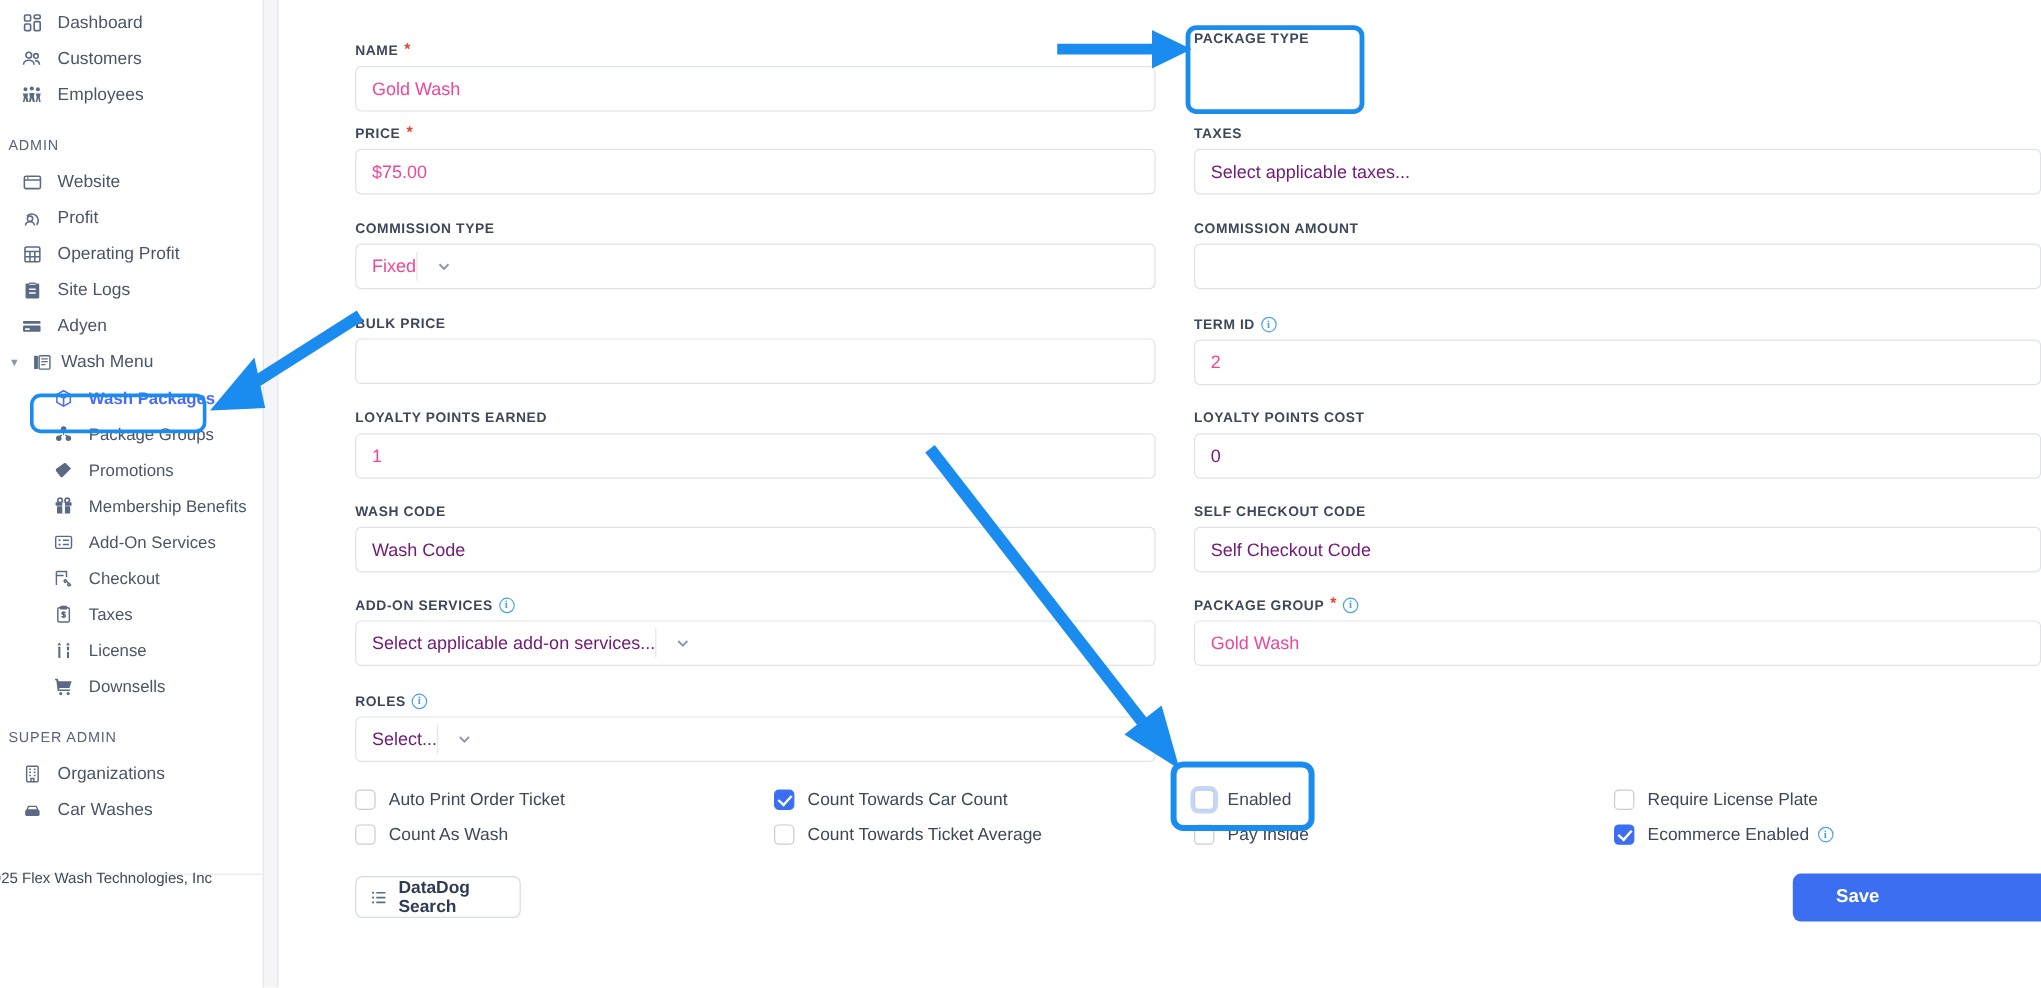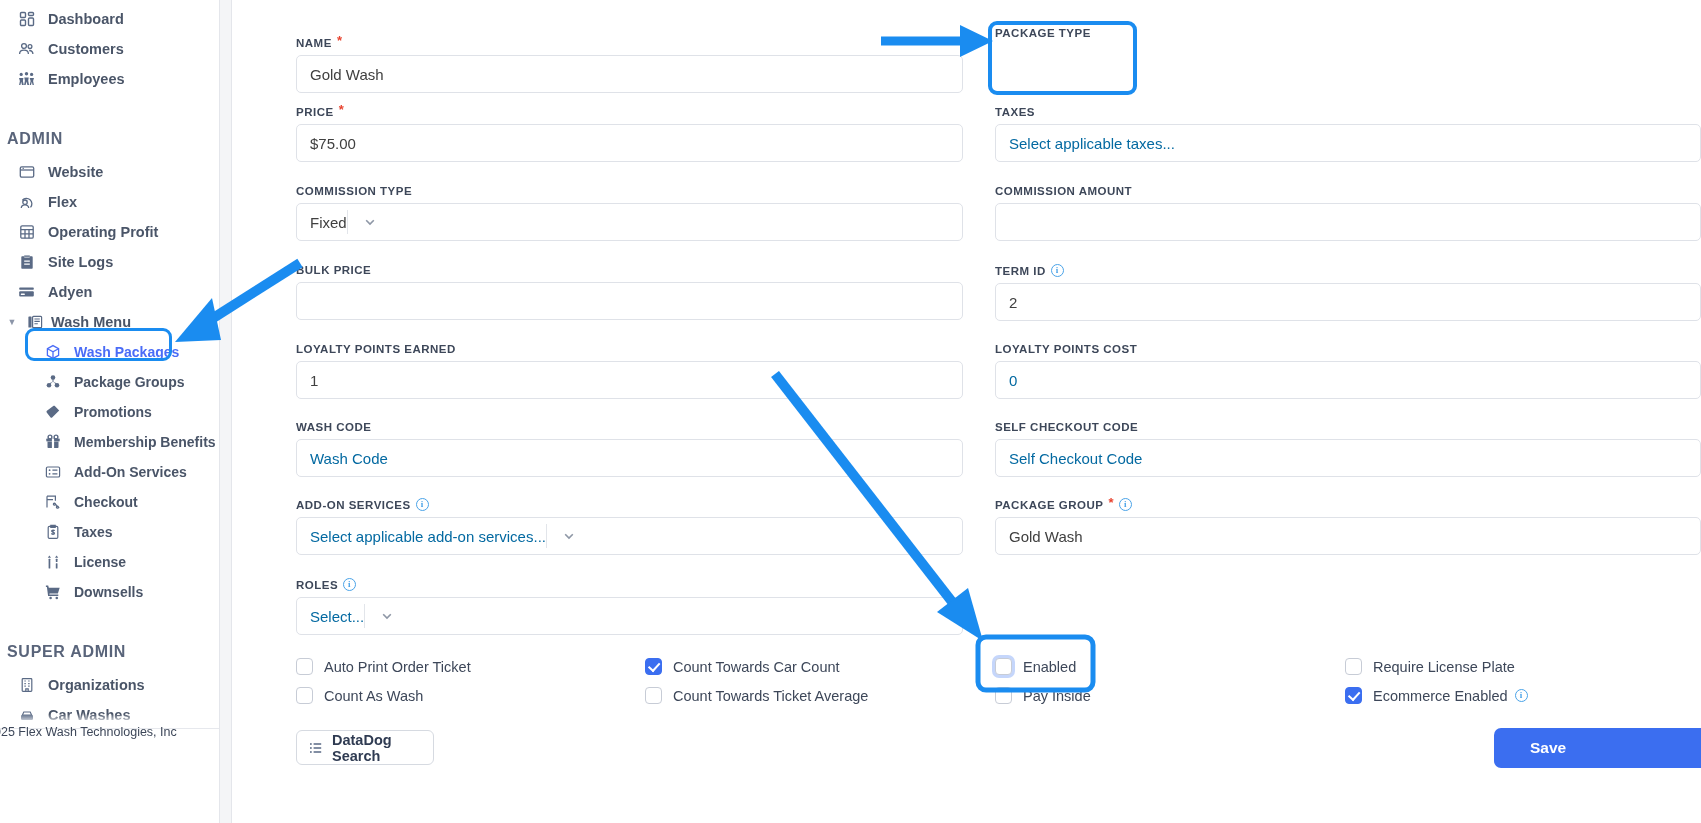--- a/index.html
+++ b/index.html
@@ -24,24 +24,24 @@
   .nav-item {
     display: flex; align-items: center; height: 30px; padding-left: 18px;
     gap: 13px; color: #4a5568; font-size: 14.5px; cursor: pointer;
     white-space: nowrap;
   }
   .nav-item .ico {
     width: 17px; height: 17px; display:flex; align-items:center; justify-content:center;
     color:#5a6a85; flex: 0 0 17px;
   }
   .nav-item .ico svg { display:block; }
-  .nav-label { line-height: 1; font-weight: bold; }
+  .nav-label { line-height: 1; }
   .section-head {
-    font-size: 16px; font-weight: 700; color: #59647a; letter-spacing: .7px;
-    padding: 0 0 0 7px; margin-top: 36px; margin-bottom: 9px;
+    font-size: 12px; font-weight: 400; color: #59647a; letter-spacing: .7px;
+    padding: 0 0 0 7px; margin-top: 20px; margin-bottom: 9px;
   }
   .sub-item { padding-left: 44px; font-size: 14px; }
   .nav-item.caret { padding-left: 6px; gap: 8px; }
   .caret-glyph { width:12px; color:#8b95a8; font-size:9px; flex:0 0 12px; text-align:center;}
   .nav-item.active .nav-label { color:#4a6cf7; font-weight:600; }
   .nav-item.active .ico { color:#4a6cf7; }
 
   .hl-box {
     position:absolute; border:3px solid #1a8cf0; border-radius:9px;
     pointer-events:none;
@@ -73,23 +73,23 @@
   }
   .req { color:#e8432f; font-size:13px; line-height:8px; position:relative; top:-2px; }
   .info-i {
     width:13px;height:13px;border-radius:50%;border:1.2px solid #4aa3e8;color:#4aa3e8;
     font-size:9px; font-weight:700; display:inline-flex;align-items:center;justify-content:center;
     font-family:"Liberation Serif", serif; line-height:1;
   }
   .input {
     width:100%; height:38px; border:1px solid #dfe2e8; border-radius:5px;
     background:#fff; display:flex; align-items:center; padding:0 13px;
-    font-size:15px; color:#404040;
-  }
-  .input.ph { color:#0369a1; }
+    font-size:15px; color:#ec4899;
+  }
+  .input.ph { color:#701a75; }
   .input.select { padding-right:15px; }
   .sep { width:1px; height:24px; background:#e2e5ea; }
   .chev { width:44px; display:flex; align-items:center; justify-content:center; color:#8e97a6; }
   .selwrap { display:flex; align-items:center; }
 
   
   .checks { position:absolute; }
   .chk-row { display:flex; align-items:center; gap:11px; height:29px; }
   .box {
     width:17px;height:17px;border:1.6px solid #c7ccd6;border-radius:4px;background:#fff;
@@ -183,21 +183,21 @@
       </div>
 
       <div class="nav-item">
         <span class="ico">
             <svg width="16" height="16" viewBox="0 0 16 16" fill="none" stroke="currentColor" stroke-width="1.3">
               <path d="M11.5 13.4A5.3 5.3 0 1 0 3.4 6.2"></path>
               <circle cx="6" cy="8.2" r="2.2"></circle>
               <path d="M2.3 14c0-2 1.6-3.2 3.7-3.2S9.7 12 9.7 14"></path>
             </svg>
           </span>
-        <span class="nav-label">Flex</span>
+        <span class="nav-label">Profit</span>
       </div>
 
       <div class="nav-item">
         <span class="ico">
             <svg width="16" height="16" viewBox="0 0 16 16" fill="none" stroke="currentColor" stroke-width="1.3">
               <rect x="1.8" y="1.8" width="12.4" height="12.4" rx="1.3"></rect>
               <path d="M1.8 5.6h12.4M6 5.6v8.6M10 5.6v8.6M1.8 9.9h12.4"></path>
             </svg>
           </span>
         <span class="nav-label">Operating Profit</span>

